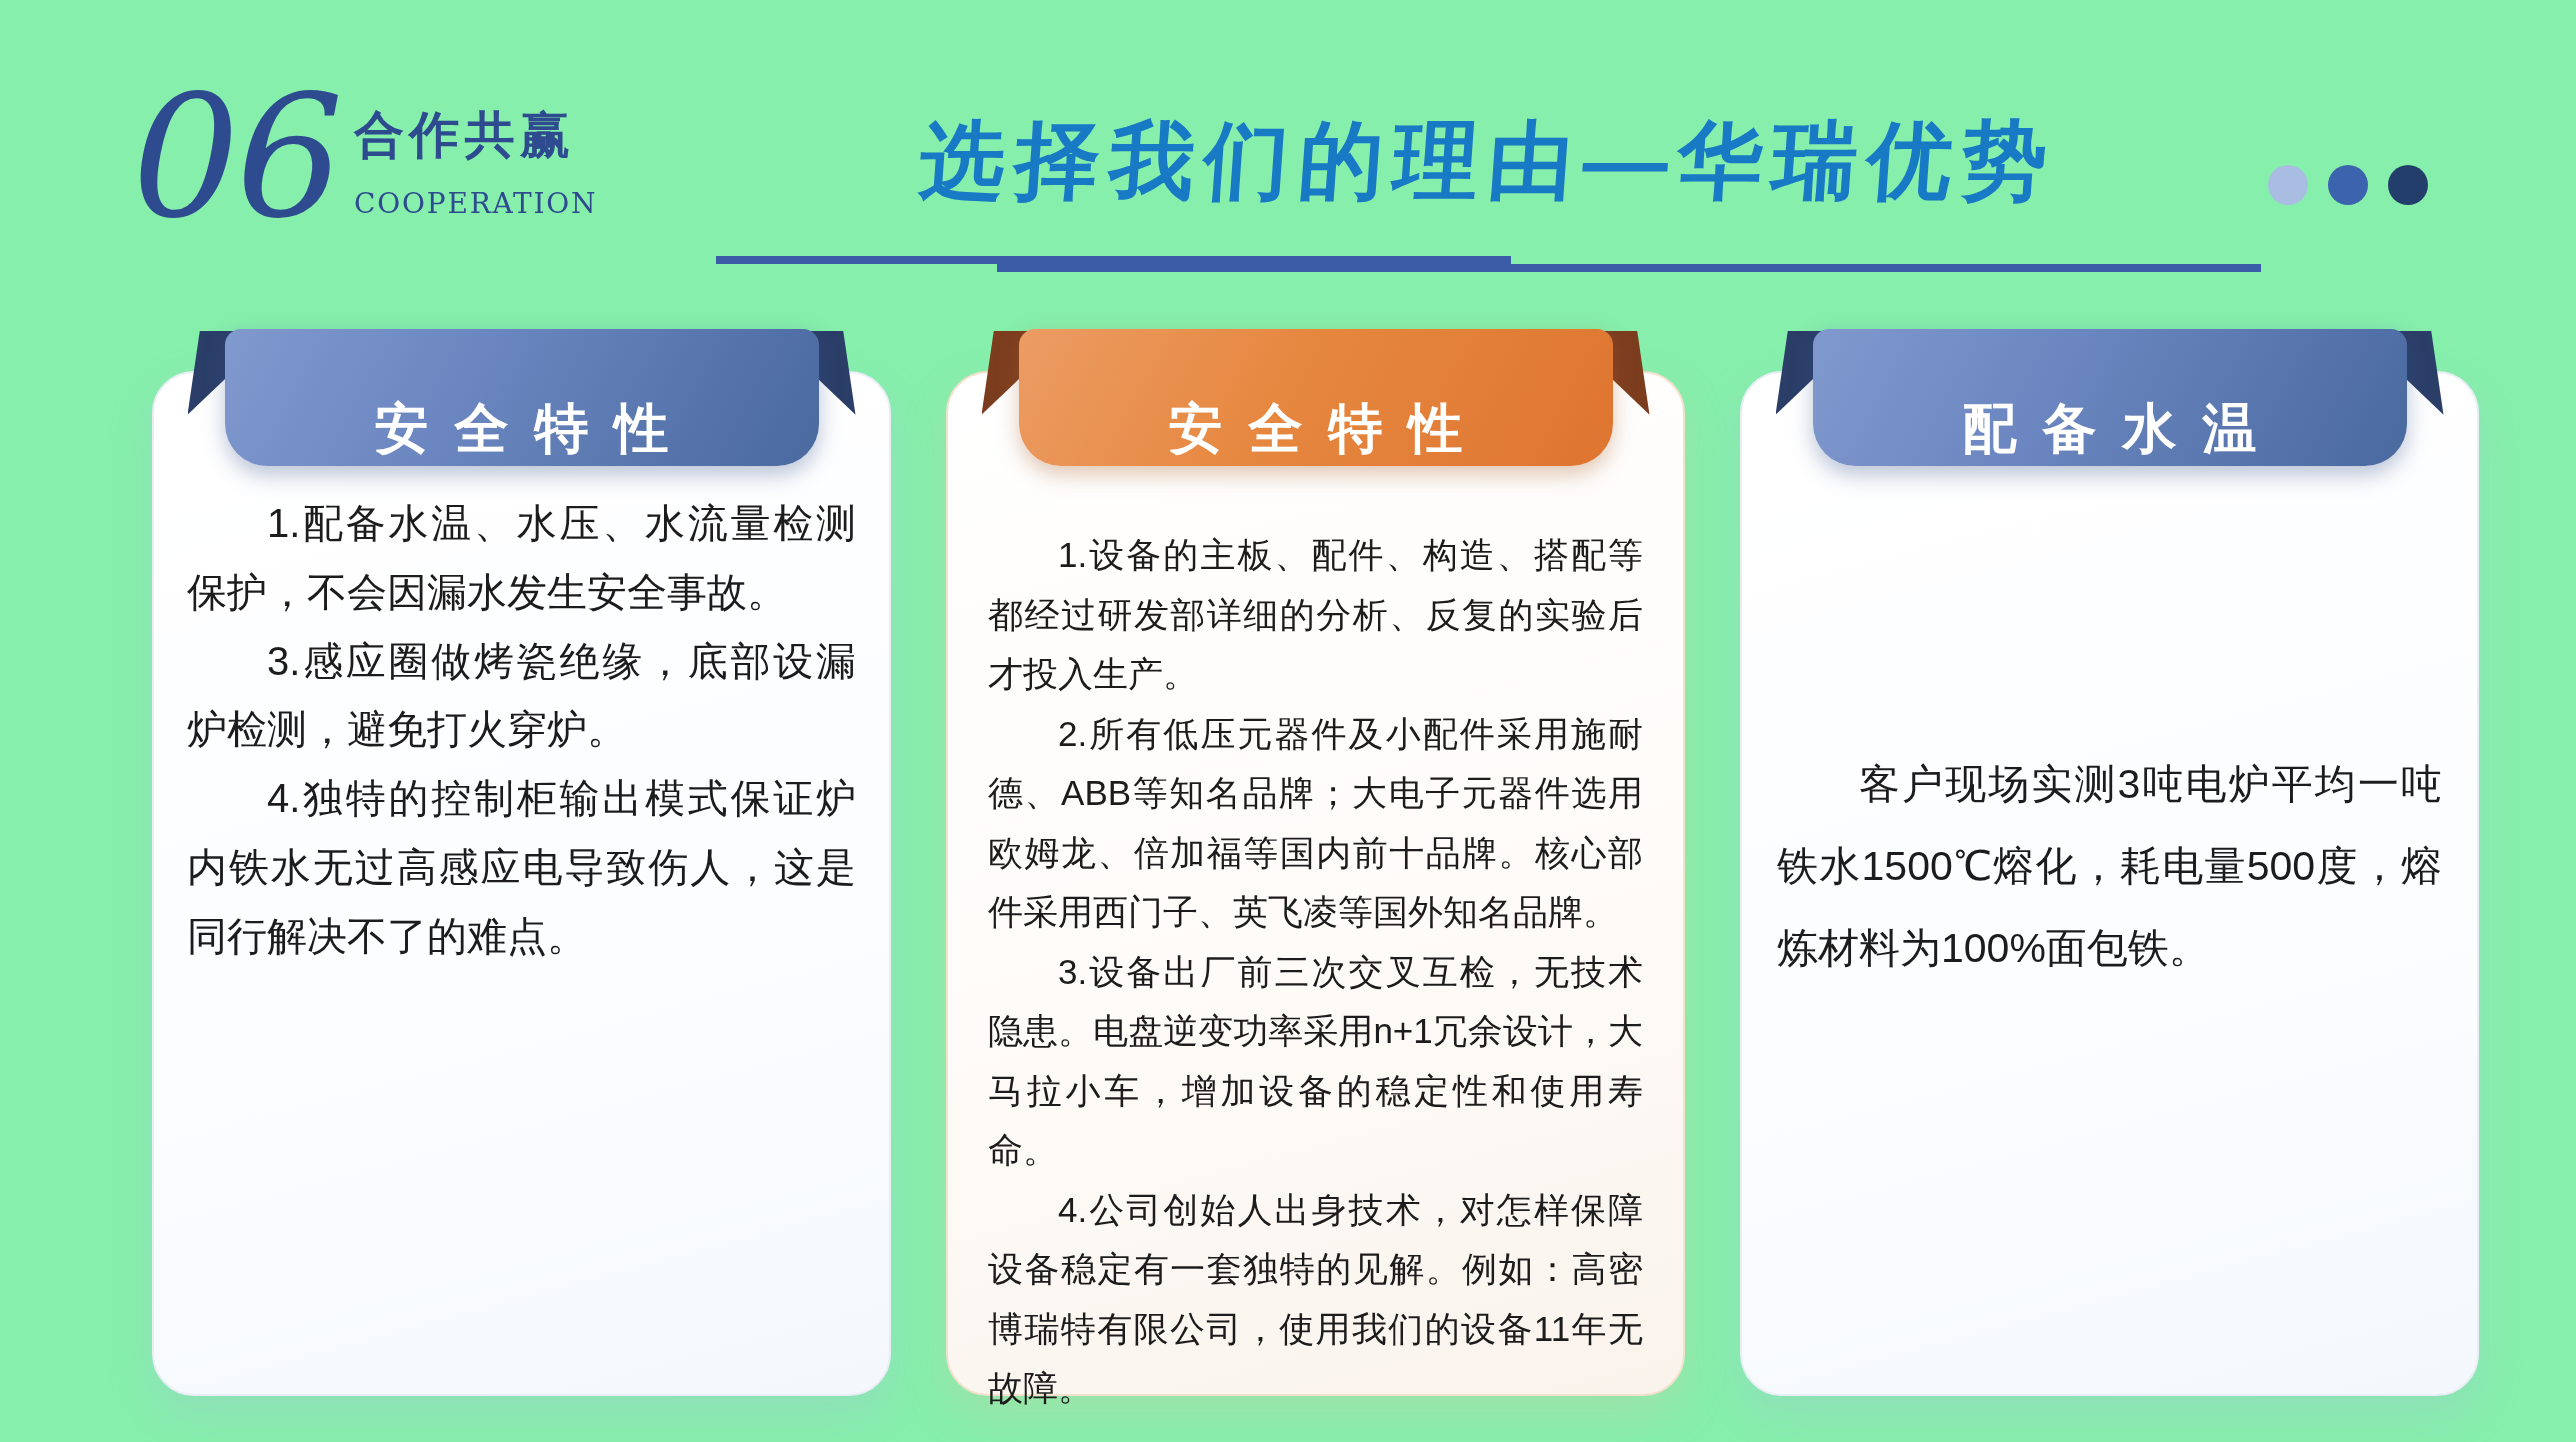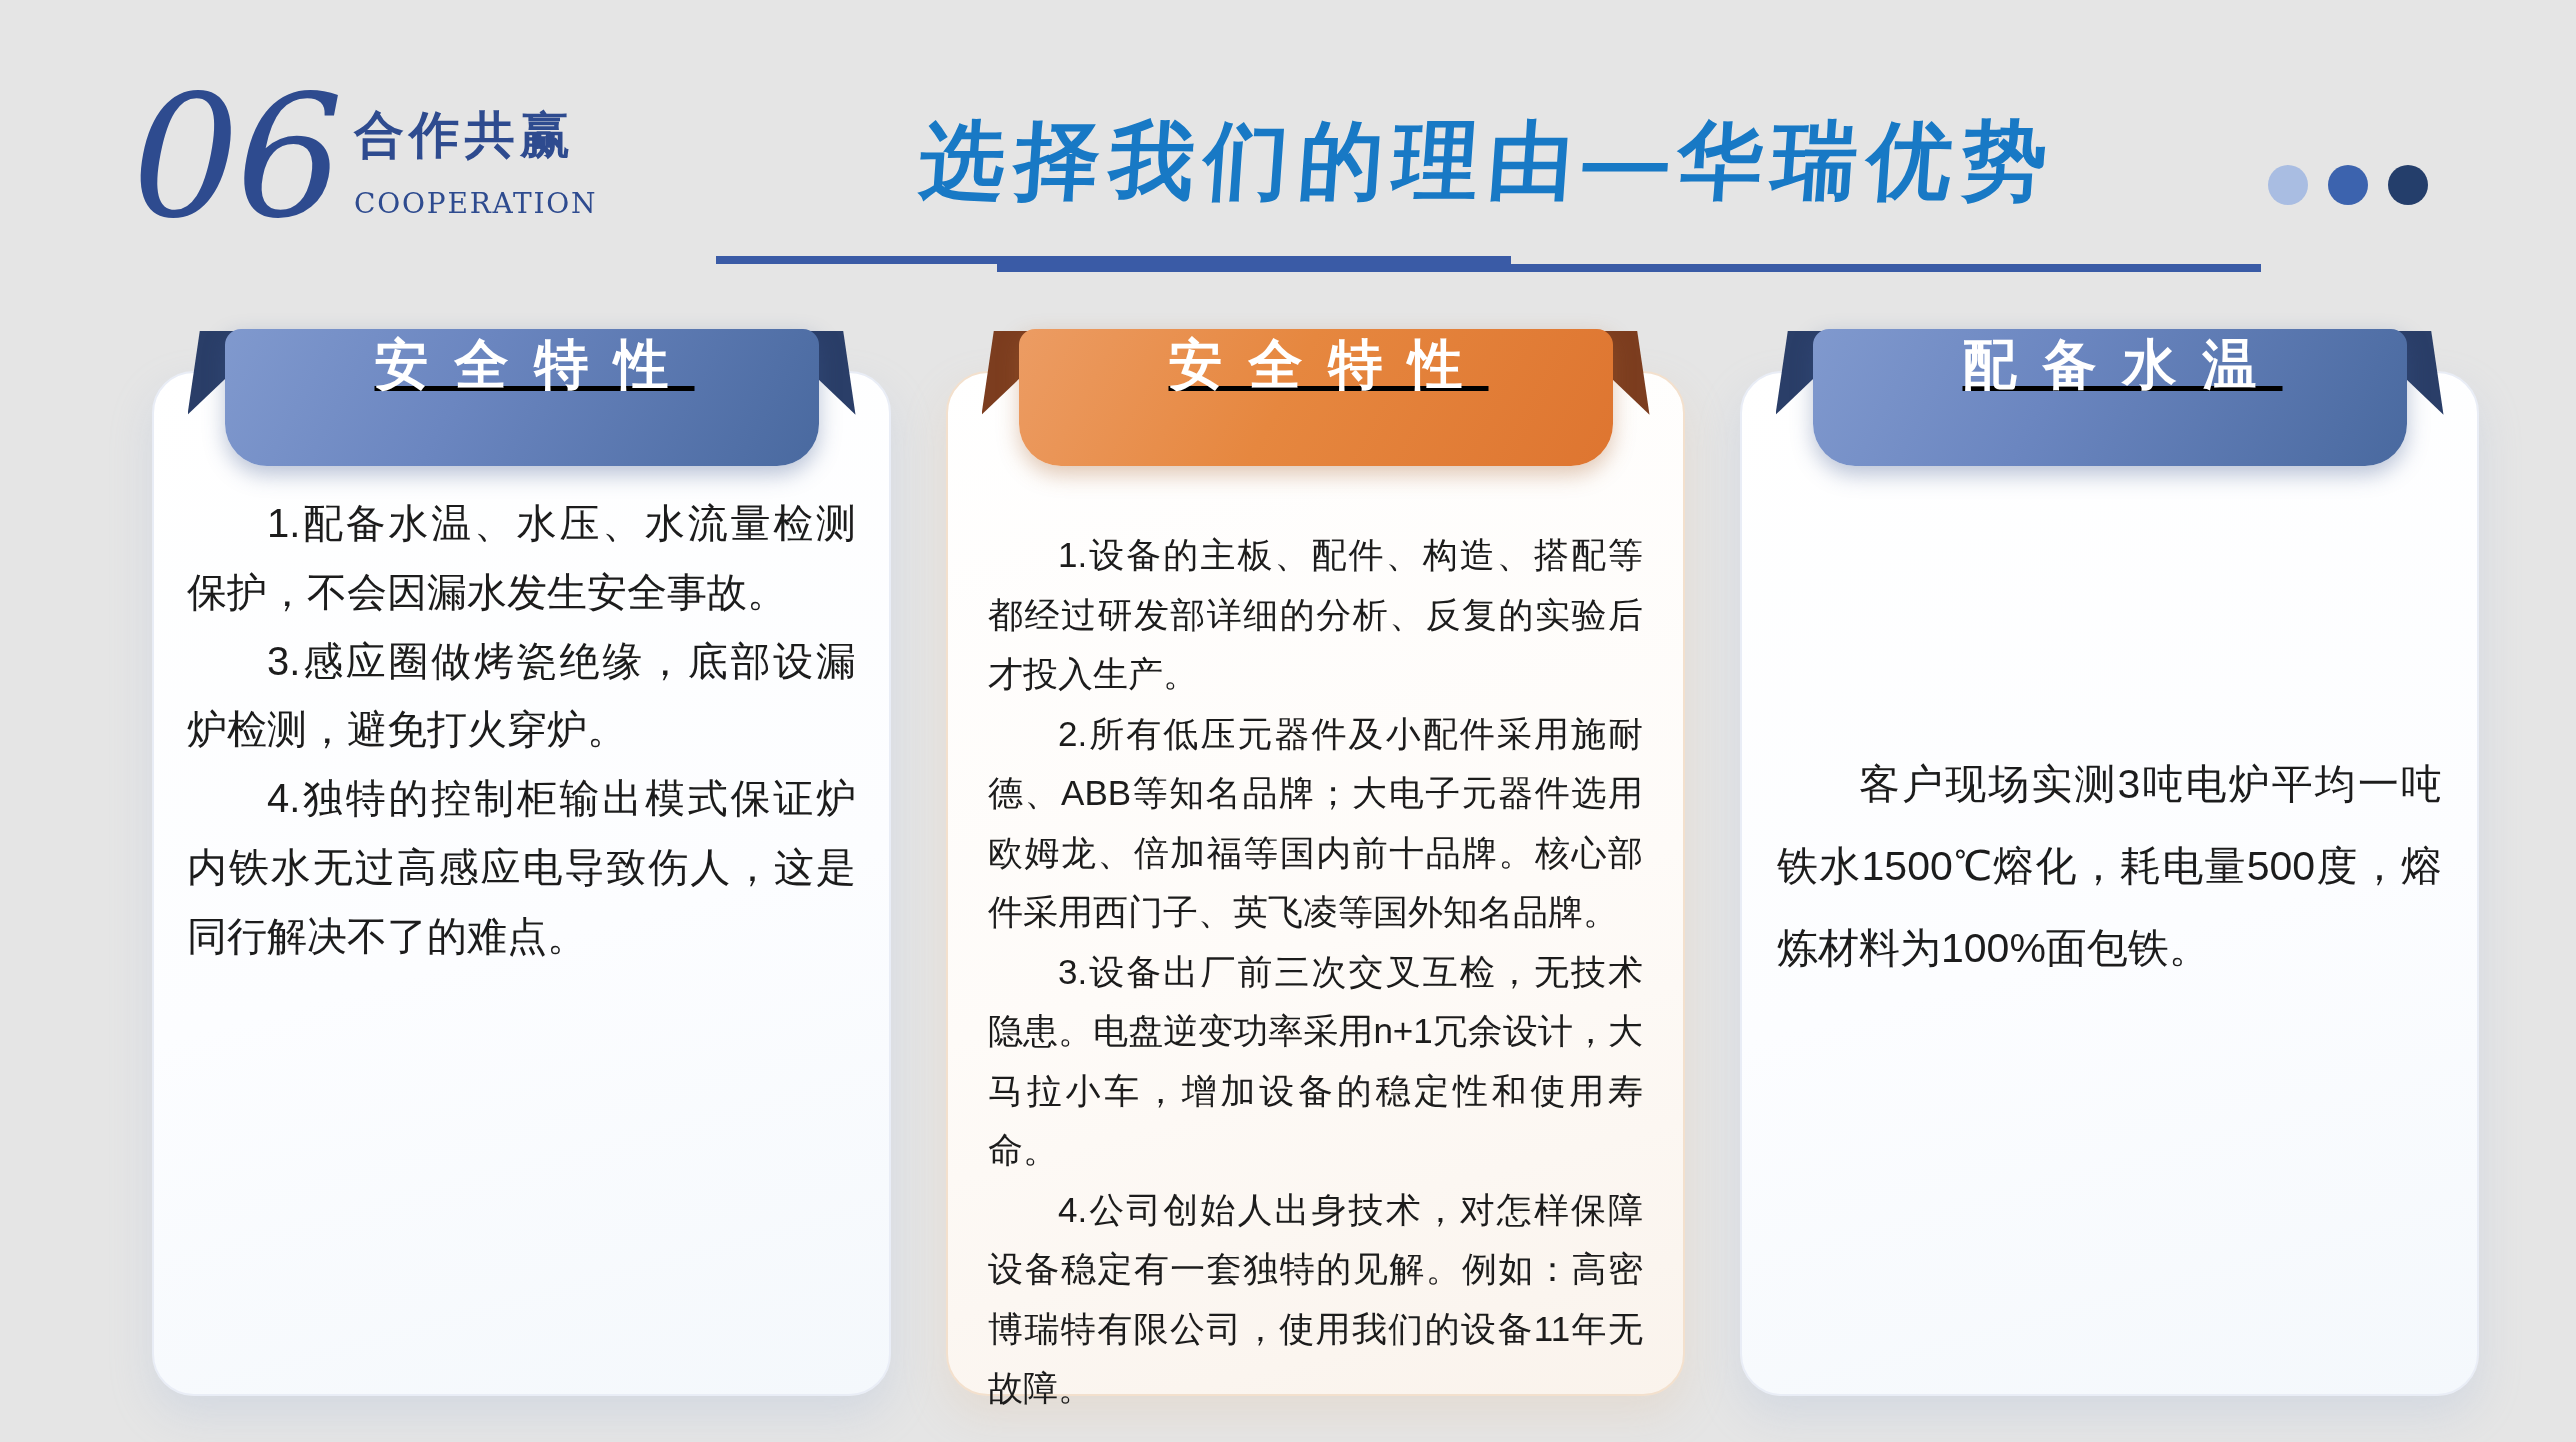--- a/index.html
+++ b/index.html
@@ -1,17 +1,17 @@
 <!DOCTYPE html>
 <html style="font-size:14px"><head>
 <meta charset="utf-8">
 <style>
   html,body { margin:0; padding:0; background:#ffffff; }
   .stage {
-    position:relative; width:2576px; height:1443px; background:#e5e5e5;
+    position:relative; width:2576px; height:1443px; background:#86efac;
     font-family:"Liberation Sans", sans-serif; overflow:hidden;
   }
 
   
   .logo { position:absolute; left:132px; top:86px; display:flex; align-items:flex-start; }
   .logo-number {
     font-family:"DejaVu Serif", serif; font-style:italic; font-weight:400;
     font-size:169px; line-height:0.85; color:#2E4B8F; letter-spacing:-3.5px;
   }
   .logo-text { margin-left:14px; padding-top:16px; color:#2E4B8F; }
@@ -57,21 +57,21 @@
   
   .ribbon { position:absolute; left:50%; top:0; transform:translateX(-50%); width:594px; height:137px; z-index:2; }
   .ribbon-fold { position:absolute; top:1.8px; width:88px; height:84px; z-index:0; }
   .ribbon-fold.left  { left:-37px;  clip-path:polygon(0 100%, 14% 0, 100% 0); }
   .ribbon-fold.right { right:-37px; clip-path:polygon(100% 100%, 86% 0, 0 0); }
   .card--blue .ribbon-fold { background:#2A3E68; }
   .card--orange .ribbon-fold { background:#7C3D1F; }
   .ribbon-face {
     position:relative; z-index:1; width:100%; height:100%;
     border-radius:16px 16px 42px 42px;
-    display:flex; align-items:flex-start; justify-content:center;text-decoration:underline;
+    display:flex; align-items:flex-end; justify-content:center;
   }
   .card--blue .ribbon-face {
     background:linear-gradient(118deg,#8099CE 0%,#6B86C0 40%,#49699F 100%);
     box-shadow:0 8.8px 21px rgba(60,85,140,0.35);
   }
   .card--orange .ribbon-face {
     background:linear-gradient(118deg,#EC9C63 0%,#E6873F 45%,#DE7530 100%);
     box-shadow:0 8.8px 21px rgba(170,100,50,0.35);
   }
   .ribbon-label {

